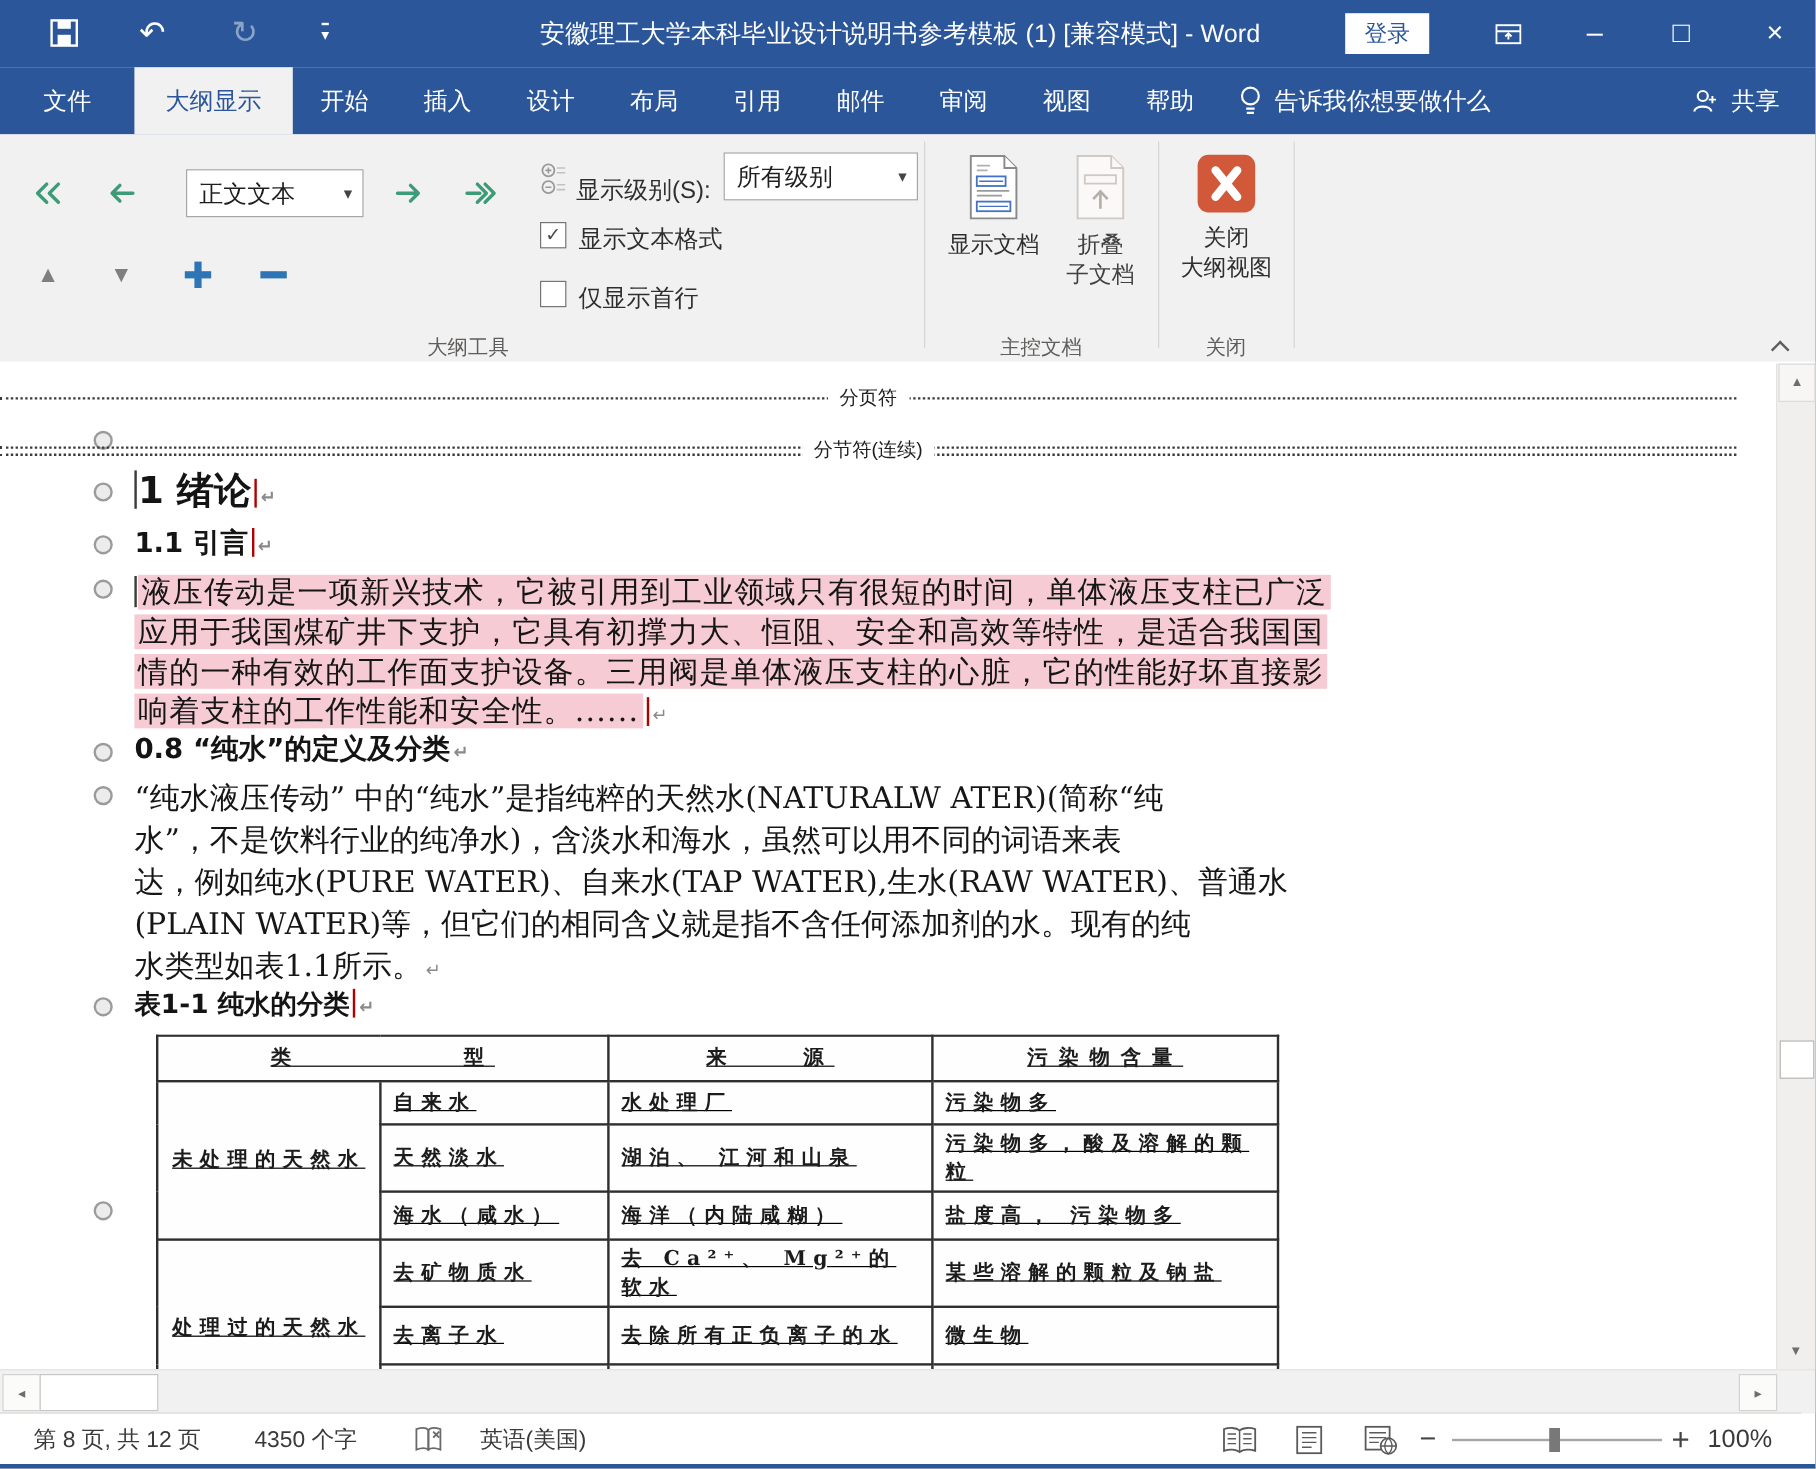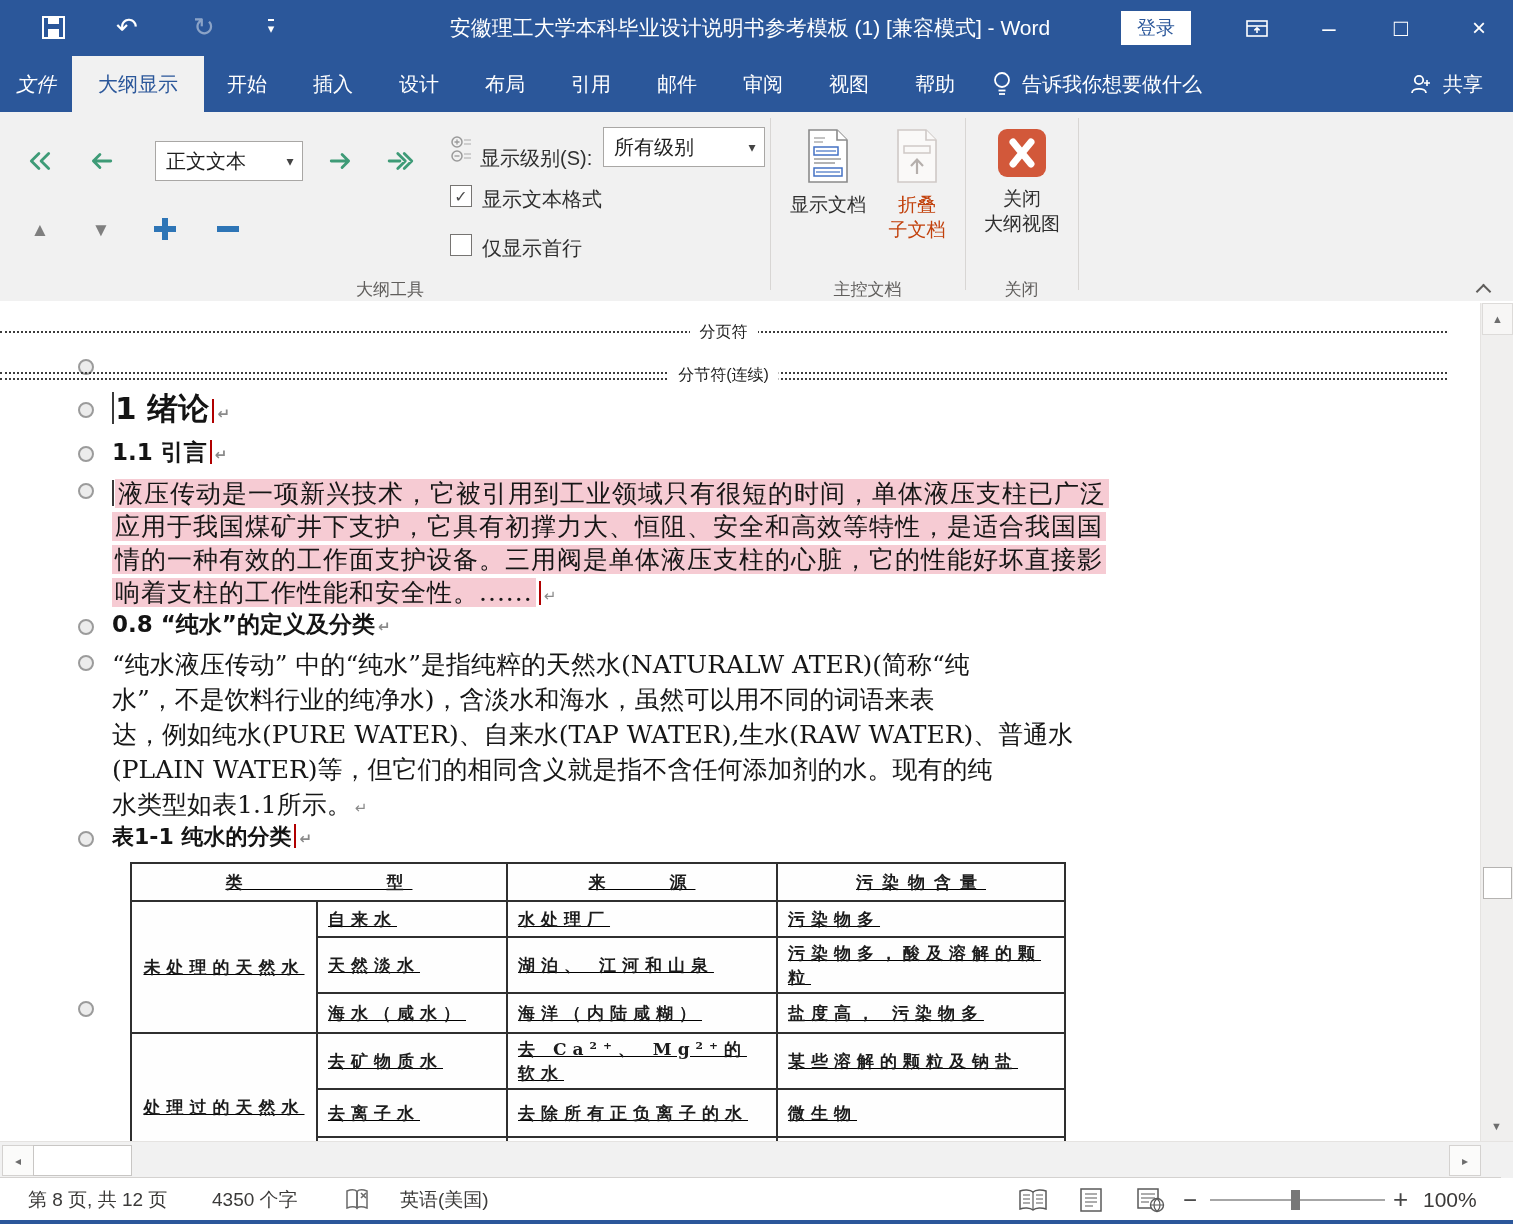--- a/index.html
+++ b/index.html
@@ -12,39 +12,39 @@
   .qat-btn{position:absolute;top:10px;width:34px;height:34px;display:flex;align-items:center;justify-content:center;color:#fff;}
   .qat-glyph{font-size:26px;line-height:1;}
   .dim{opacity:.45;}
   .win-title{position:absolute;left:380px;top:0;width:740px;height:56px;display:flex;align-items:center;justify-content:center;font-size:21px;color:#fff;white-space:nowrap;}
   .signin{position:absolute;left:1121px;top:11px;width:70px;height:34px;background:#fff;color:#2b579a;font-size:19px;display:flex;align-items:center;justify-content:center;}
   .winctl{position:absolute;top:0;width:58px;height:56px;display:flex;align-items:center;justify-content:center;font-size:24px;color:#fff;}
 
   
   .tabrow{position:absolute;left:0;top:56px;width:1513px;height:56px;background:#2b579a;display:flex;align-items:stretch;color:#fff;font-size:20px;}
   .tab{display:flex;align-items:center;padding:0 23px;cursor:default;white-space:nowrap;}
-  .tab-file{padding:0 16px;font-style:italic;}
+  .tab-file{padding:0 36px;}
   .tab-active{background:#f1f1f1;color:#2b579a;padding:0 26px;}
   .tellme{display:flex;align-items:center;gap:10px;margin-left:14px;white-space:nowrap;}
   .share{display:flex;align-items:center;gap:10px;margin-left:auto;margin-right:30px;white-space:nowrap;}
 
   
   .ribbon{position:absolute;left:0;top:112px;width:1513px;height:189px;background:#f1f1f1;border-bottom:1px solid #cfcdcb;}
   .vdiv{position:absolute;top:6px;height:172px;width:1px;background:#d8d6d4;}
   .grp-label{position:absolute;top:166px;font-size:17px;color:#605e5c;text-align:center;}
   .combo{position:absolute;height:38px;background:#fff;border:1px solid #a9a7a5;display:flex;align-items:center;font-size:20px;color:#1f1f1f;}
   .combo .val{flex:1;padding-left:10px;white-space:nowrap;overflow:hidden;}
   .combo .car{width:24px;text-align:center;color:#444;font-size:14px;}
   .rlabel{position:absolute;font-size:20px;color:#2f2f2f;white-space:nowrap;}
   .cbx{position:absolute;width:20px;height:20px;background:#fff;border:1px solid #767472;display:flex;align-items:center;justify-content:center;font-size:16px;color:#4a4a4a;}
   .arrowbtn{position:absolute;width:44px;height:36px;display:flex;align-items:center;justify-content:center;}
   .tri{font-size:19px;color:#7f7f7f;line-height:1;}
   .bigbtn{position:absolute;top:16px;width:82px;height:152px;display:flex;flex-direction:column;align-items:center;}
   .bigbtn .cap{font-size:19px;color:#2f2f2f;line-height:25px;text-align:center;margin-top:8px;}
-  .bigbtn .cap.gray{color:#c2410c;}
+  .bigbtn .cap.gray{color:#404040;}
   .chev{position:absolute;left:1478px;top:170px;width:12px;height:12px;}
   .chev:before{content:"";position:absolute;left:0;top:4px;width:9px;height:9px;border-left:2px solid #5f5d5b;border-top:2px solid #5f5d5b;transform:rotate(45deg);}
 
   
   .doc{position:absolute;left:0;top:301px;width:1513px;height:840px;background:#fff;overflow:hidden;}
   .brk{position:absolute;left:0;width:1447px;}
   .brk-line{border-top:2px dotted #3c3c3c;}
   .brk-dbl{height:4px;border-top:2px dotted #3c3c3c;border-bottom:2px dotted #3c3c3c;}
   .brk-lab{position:absolute;left:50%;transform:translateX(-50%);top:-11px;background:#fff;padding:0 10px;font-size:16px;color:#1e1e1e;white-space:nowrap;}
   .bullet{position:absolute;left:78px;width:12px;height:12px;border:2px solid #9b9b9b;border-radius:50%;background:#ececec;}

